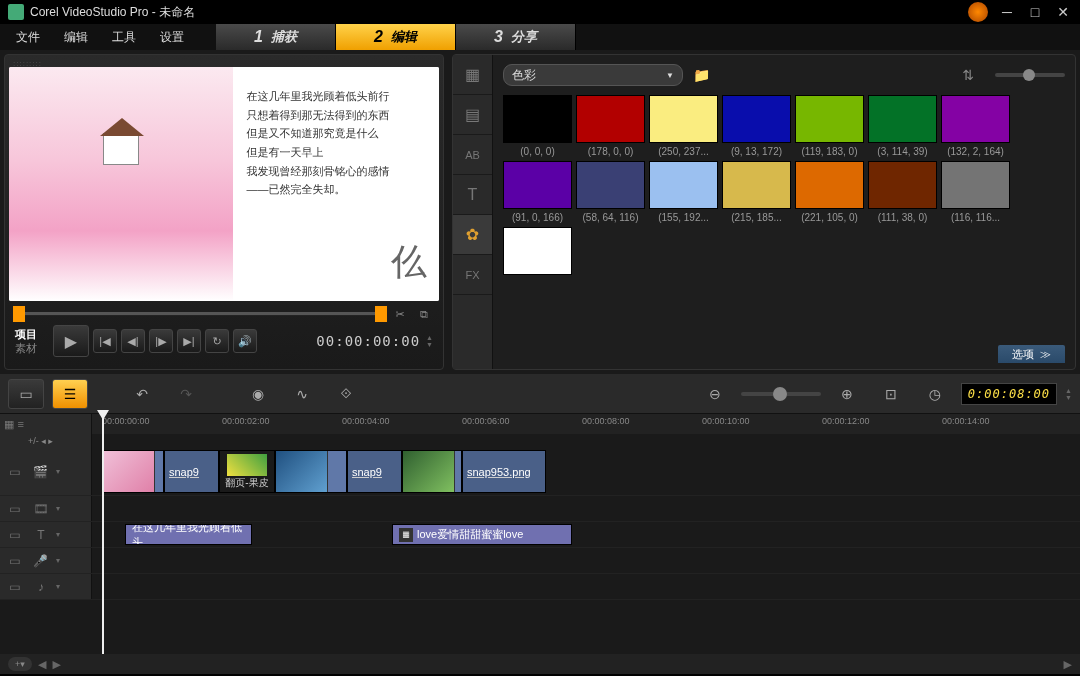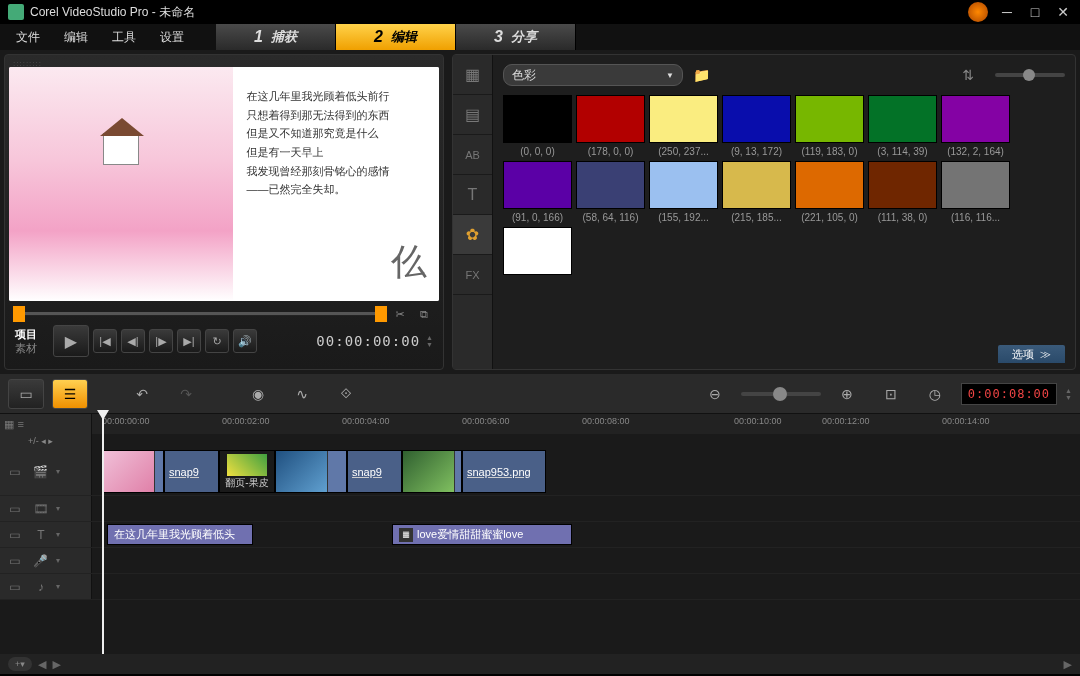--- a/index.html
+++ b/index.html
@@ -66,21 +66,21 @@
 .lib-foot .opt{background:linear-gradient(#3a5a7a,#2a4a6a);color:#fff;font-size:11px;padding:2px 14px;border-radius:2px 2px 0 0;}
 
 
 .tl{height:300px;background:#1a1a1a;display:flex;flex-direction:column;}
 .tl-toolbar{height:40px;background:#2a2a2a;border-bottom:1px solid #111;display:flex;align-items:center;padding:0 8px;gap:8px;}
 .tl-toolbar .tbtn{width:36px;height:30px;background:linear-gradient(#3a3a3a,#222);border:1px solid #444;border-radius:3px;display:flex;align-items:center;justify-content:center;color:#aaa;font-size:14px;}
 .tl-toolbar .tbtn.active{background:linear-gradient(#ffd050,#f09000);color:#000;}
 .tl-toolbar .sep{width:20px;}
 .tl-toolbar .zoom-slider{width:80px;height:4px;background:#444;border-radius:2px;position:relative;}
 .tl-toolbar .zoom-slider .knob{position:absolute;left:40%;top:-5px;width:14px;height:14px;border-radius:50%;background:#888;}
-.tl-toolbar .tcbox{background:#000;border:1px solid #444;padding:3px 6px;font-family:monospace;font-size:12px;color:#ef4444;letter-spacing:1px;}
+.tl-toolbar .tcbox{background:#000;border:1px solid #444;padding:3px 6px;font-family:monospace;font-size:12px;color:#fde047;letter-spacing:1px;font-style:italic;}
 .tl-ruler-row{display:flex;height:20px;background:#222;}
 .tl-left{width:92px;background:#2a2a2a;border-right:1px solid #111;display:flex;align-items:center;padding:0 4px;gap:3px;color:#777;}
 .tl-ruler{flex:1;position:relative;font-size:9px;color:#888;}
 .tl-ruler .tick{position:absolute;top:2px;}
 .tl-ruler .playhead{position:absolute;left:10px;top:0;width:2px;height:240px;background:#eee;z-index:5;}
 .tl-ruler .playhead:before{content:"";position:absolute;top:-4px;left:-5px;width:12px;height:10px;background:#eee;clip-path:polygon(0 0,100% 0,50% 100%);}
 .tl-expand{display:flex;height:14px;background:#1a1a1a;}
 .tl-expand .ctr{width:92px;background:#2a2a2a;border-right:1px solid #111;font-size:9px;color:#888;display:flex;align-items:center;padding-left:28px;gap:2px;}
 .tracks{flex:1;overflow:hidden;position:relative;}
 .track{display:flex;height:38px;border-bottom:1px solid #222;}
@@ -309,21 +309,21 @@
       <span>▦</span>
       <span>≡</span>
     </div>
     <div class="tl-ruler" id="ruler">
       <div class="playhead"></div>
     <span class="tick" style="left: 10px;">00:00:00:00</span>
         <span class="tick" style="left: 130px;">00:00:02:00</span>
         <span class="tick" style="left: 250px;">00:00:04:00</span>
         <span class="tick" style="left: 370px;">00:00:06:00</span>
         <span class="tick" style="left: 490px;">00:00:08:00</span>
-        <span class="tick" style="left: 610px; margin-left: 32px;">00:00:10:00</span>
+        <span class="tick" style="left: 610px;">00:00:10:00</span>
         <span class="tick" style="left: 730px;">00:00:12:00</span>
         <span class="tick" style="left: 850px;">00:00:14:00</span>
       </div>
   </div>
   <div class="tl-expand">
     <div class="ctr">+/- ◂ ▸</div>
     <div style="flex:1"></div>
   </div>
 
   <div class="tracks">
@@ -369,21 +369,21 @@
       <div class="track-body"></div>
     </div>
 
     <div class="track short">
       <div class="track-head">
         <span class="th-ic">▭</span>
         <span class="th-ic">T</span>
         <span class="chev">▾</span>
       </div>
       <div class="track-body">
-        <div class="clip title" style="left:15px;width:146px">
+        <div class="clip title" style="left:33px;width:127px">
           <span>在这几年里我光顾着低头</span>
         </div>
         <div class="clip title" style="left:300px;width:180px">
           <span class="sq">▦</span>
           <span>love爱情甜甜蜜蜜love</span>
         </div>
       </div>
     </div>
 
     <div class="track short">

